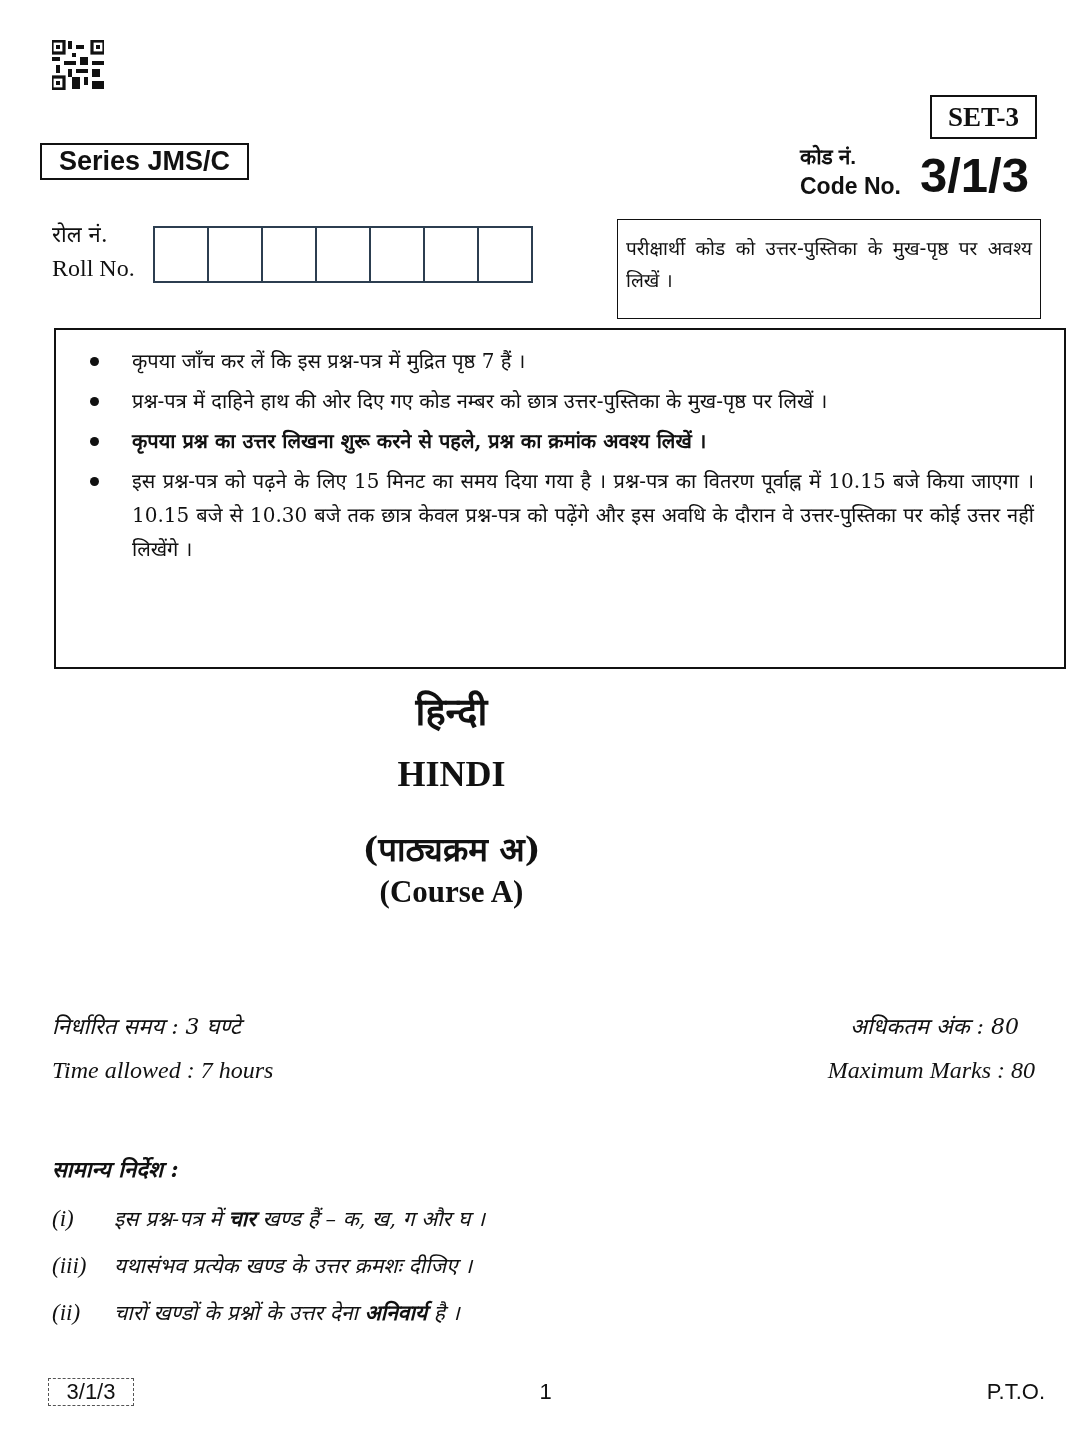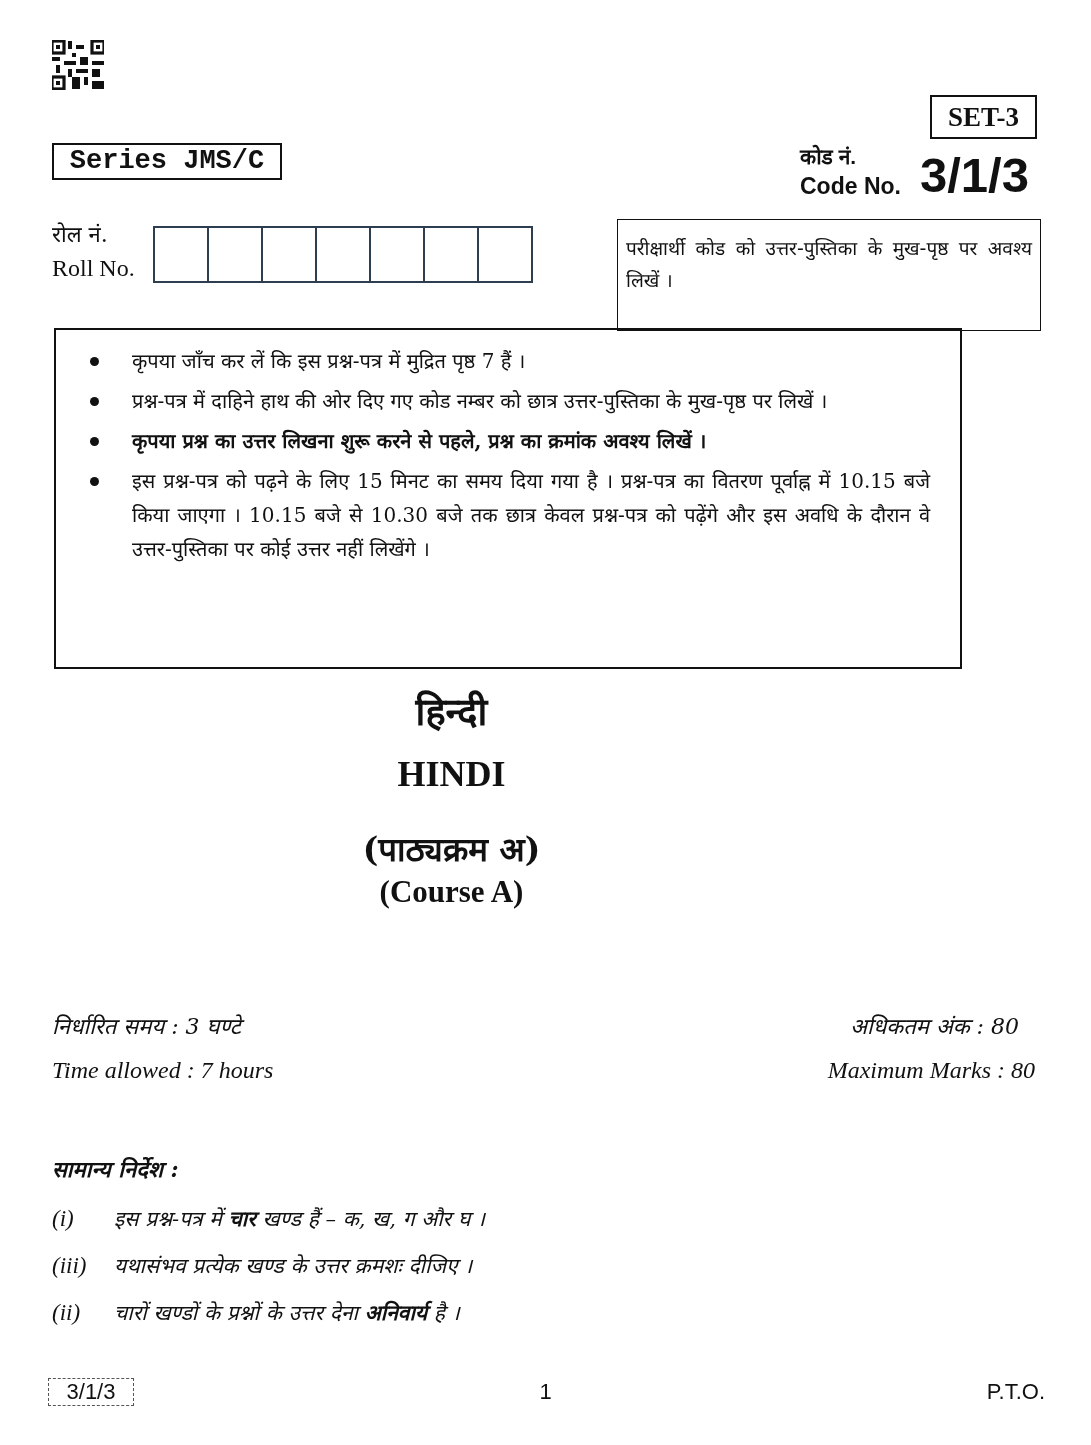--- a/index.html
+++ b/index.html
@@ -7,22 +7,22 @@
       width: 1091px; height: 1445px; position: relative; overflow: hidden;
       font-family: "DejaVu Serif", "Liberation Serif", serif; color: #111;
     }
     .abs { position: absolute; }
 
     
     .qr { left: 52px; top: 40px; width: 52px; height: 50px; }
 
     
     .series {
-      left: 52px; top: 143px; width: 230px; height: 37px; border: 2px solid #111;
-      box-sizing: border-box; font-family: Liberation Mono, monospace;
+      left: 40px; top: 143px; width: 209px; height: 37px; border: 2px solid #111;
+      box-sizing: border-box; font-family: Liberation Sans, sans-serif;
       font-weight: bold; font-size: 27px; line-height: 33px; text-align: center;
     }
 
     
     .set-box {
       left: 930px; top: 95px; width: 107px; height: 44px; border: 2px solid #111;
       box-sizing: border-box; font-family: "Liberation Serif", serif; font-weight: bold;
       font-size: 27px; line-height: 40px; text-align: center;
     }
 
@@ -32,28 +32,28 @@
     .code-val { left: 920px; top: 148px; font-family: "Liberation Sans", sans-serif; font-weight: bold; font-size: 49px; line-height: 54px; }
 
     
     .roll-hi { left: 52px; top: 222px; font-size: 22px; line-height: 26px; font-family: "DejaVu Serif", serif; }
     .roll-en { left: 52px; top: 254px; font-size: 24px; line-height: 28px; font-family: "Liberation Serif", serif; }
     .roll-boxes { left: 153px; top: 226px; display: flex; }
     .roll-box { width: 56px; height: 57px; border: 2px solid #2c3e50; box-sizing: border-box; margin-right: -2px; background: #fff; }
 
     
     .code-note {
-      left: 617px; top: 219px; width: 424px; height: 112px; border: 1.5px solid #111; box-sizing: border-box;
+      left: 617px; top: 219px; width: 424px; height: 100px; border: 1.5px solid #111; box-sizing: border-box;
       padding: 12px 8px 0 8px; font-family: "DejaVu Sans", sans-serif; font-size: 19px; line-height: 32px;
       text-align: justify; text-align-last: left;
     }
 
     
     .instr {
-      left: 54px; top: 328px; width: 908px; height: 341px; border: 2px solid #111; box-sizing: border-box;
+      left: 54px; top: 328px; width: 1012px; height: 341px; border: 2px solid #111; box-sizing: border-box;
       padding: 14px 30px 0 28px;
     }
     .instr ul { list-style: none; margin: 0; padding: 0; }
     .instr li { position: relative; padding-left: 48px; font-size: 20px; line-height: 34px; margin-bottom: 6px; text-align: justify; }
     .instr li .dot { position: absolute; left: 6px; top: 13px; width: 9px; height: 9px; border-radius: 50%; background: #111; }
     .instr li.bold { font-weight: bold; }
 
     
     .center { left: 0; width: 903px; text-align: center; }
     .t-hindi-dev { top: 688px; font-size: 38px; font-weight: bold; line-height: 48px; }

